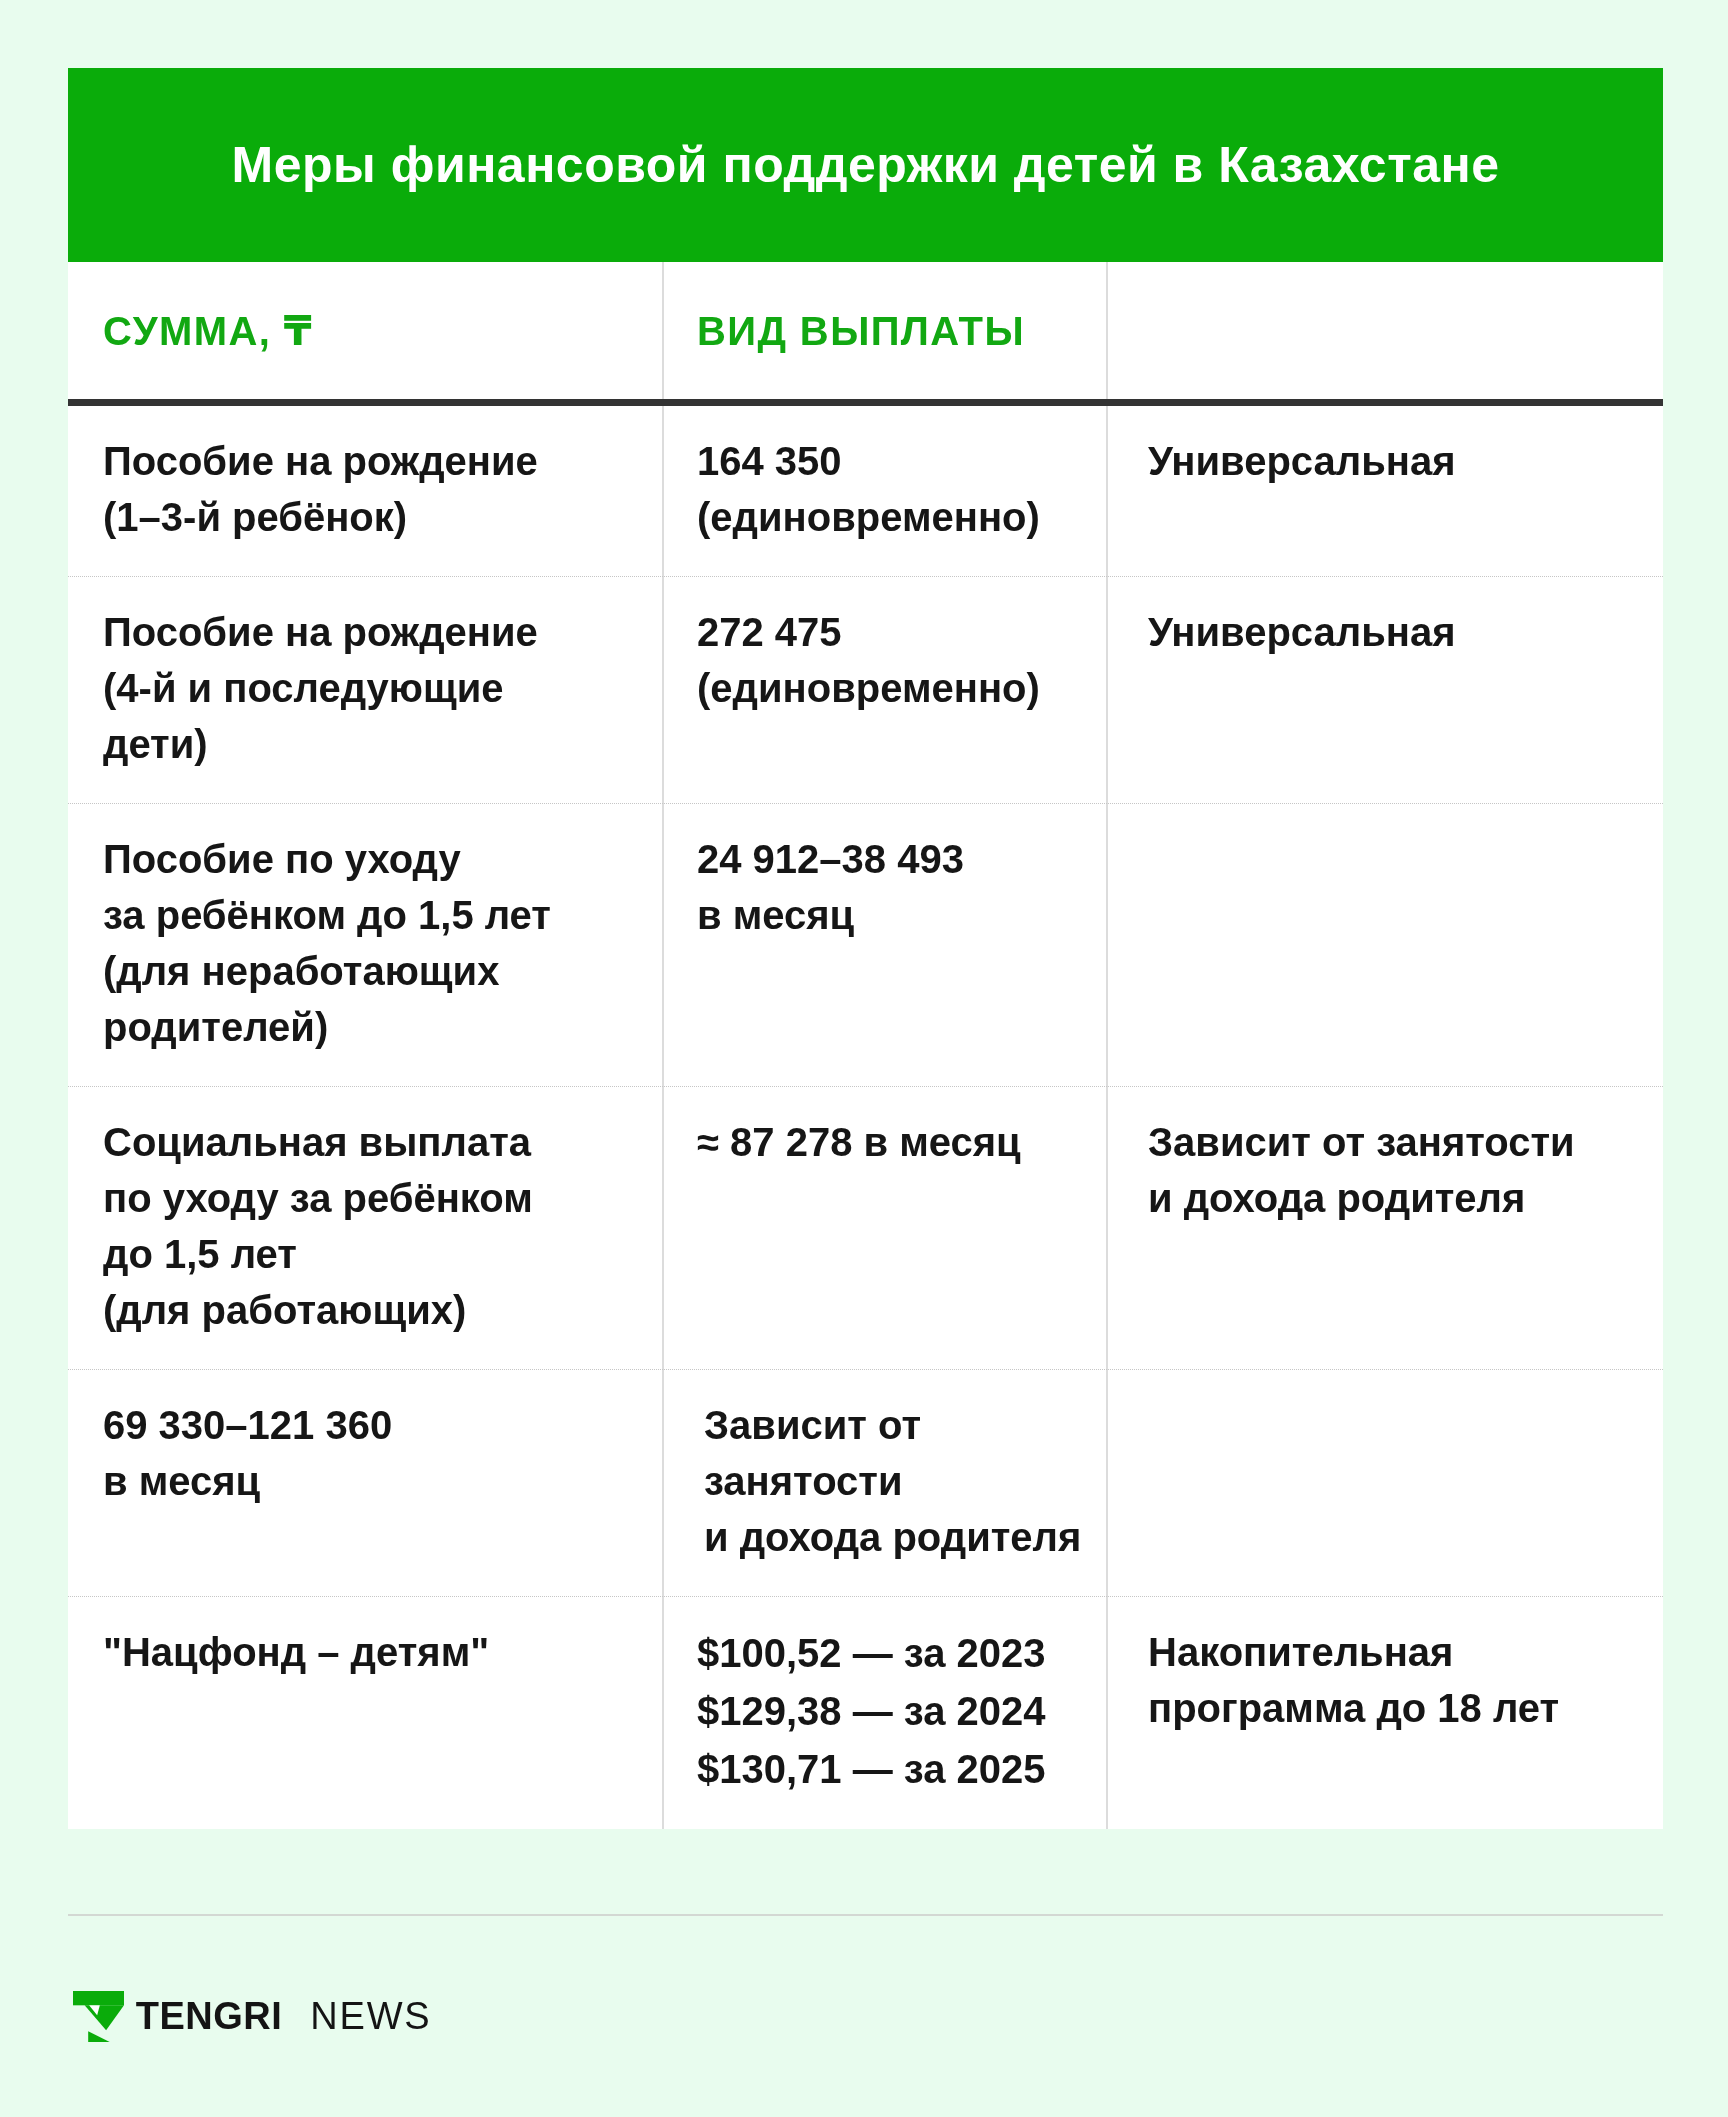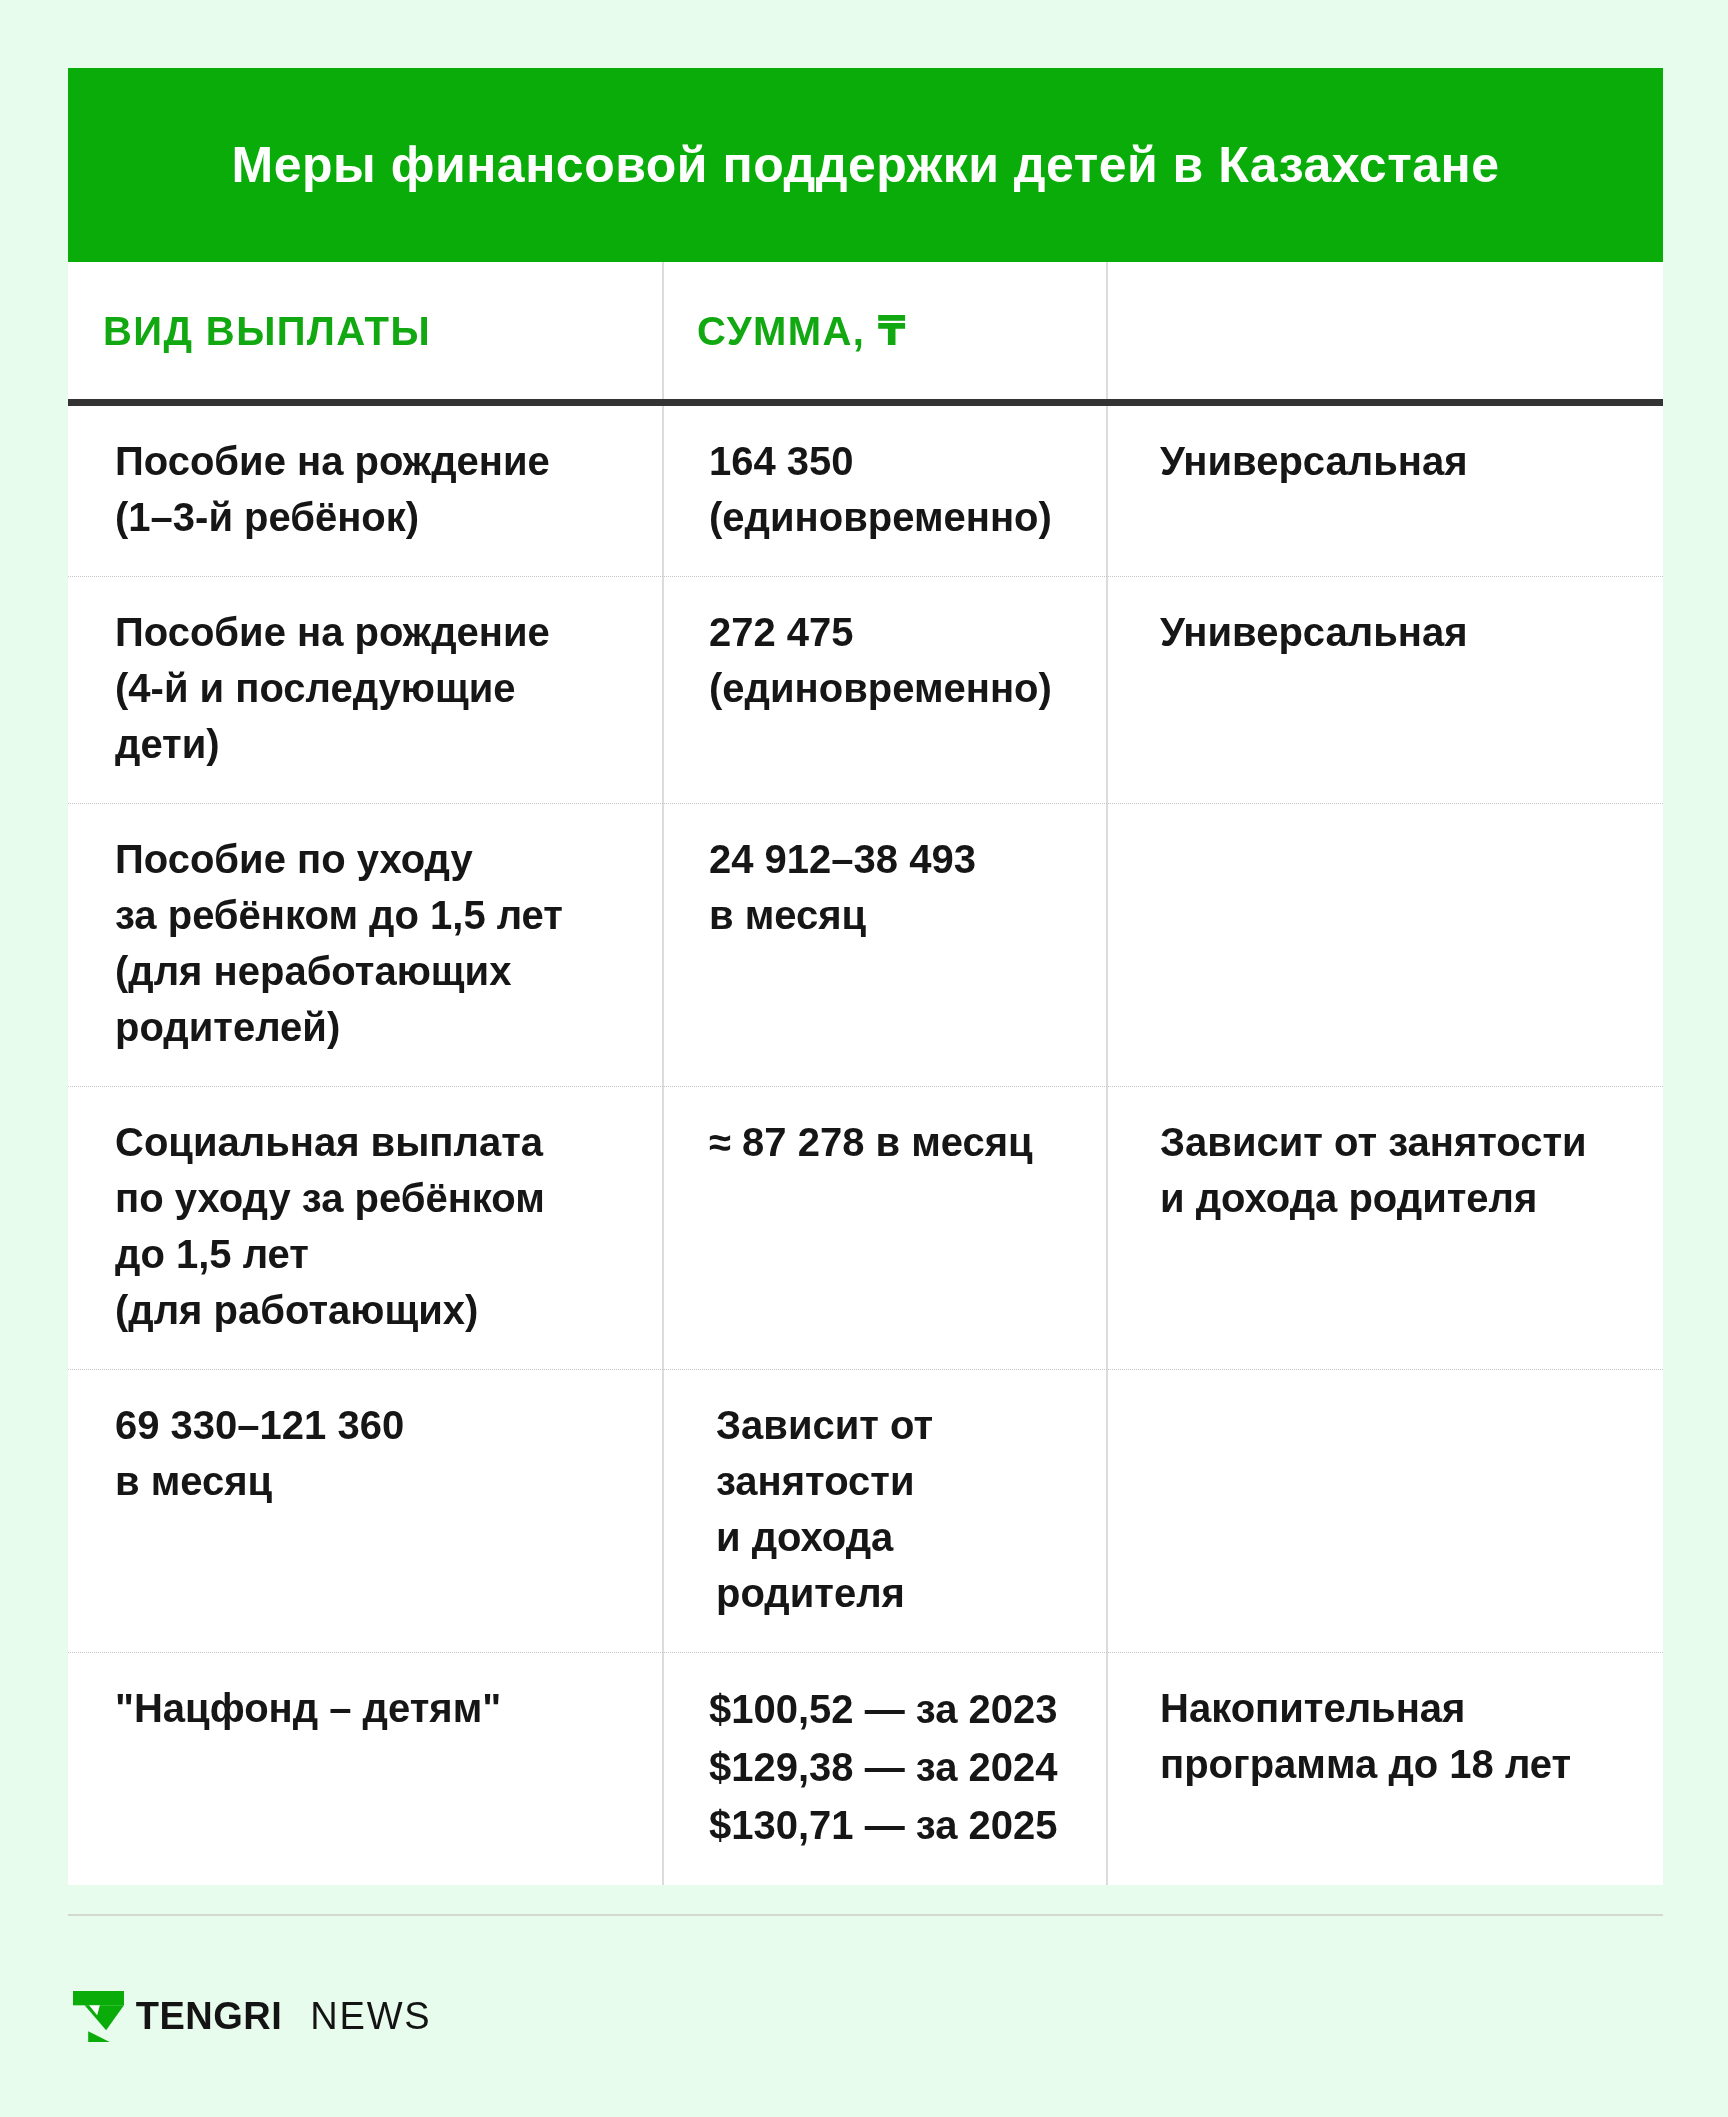--- a/index.html
+++ b/index.html
@@ -54,21 +54,20 @@
   .rule { height: 7.2px; background: #333333; position: relative; z-index: 2; }
   .row { padding: 27px 0 31px; }
   .row + .row { border-top: 1.8px dotted #c6c6c6; }
   .cell {
     font-size: 40px;
     font-weight: 700;
     color: #161616;
     line-height: 56px;
     white-space: pre-line;
     padding-right: 16px;
-    margin-left: 12px;
   }
   .col-type  { padding-left: 35px; }
   .col-amount{ padding-left: 35px; }
   .col-model { padding-left: 42px; }
   .amount-spread { line-height: 58px; }
   .footer-divider {
     position: absolute;
     left: 68px; top: 1914px;
     width: 1595px; height: 1.8px;
     background: #d3d8d3;
@@ -90,22 +89,22 @@
 <div class="card">
   <div class="banner">
     <h1>Меры финансовой поддержки детей в Казахстане</h1>
   </div>
 
   <div class="table">
     <div class="vdiv v1"></div>
     <div class="vdiv v2"></div>
 
     <div class="grid-row head-row">
+      <div class="head-cell col-amount">СУММА, ₸</div>
       <div class="head-cell col-type">ВИД ВЫПЛАТЫ</div>
-      <div class="head-cell col-amount">СУММА, ₸</div>
     </div>
 
     <div class="rule"></div>
 
     <div class="grid-row row">
       <div class="cell col-type">Пособие на рождение
 (1–3-й ребёнок)</div>
       <div class="cell col-amount">164 350
 (единовременно)</div>
       <div class="cell col-model">Универсальная</div>

